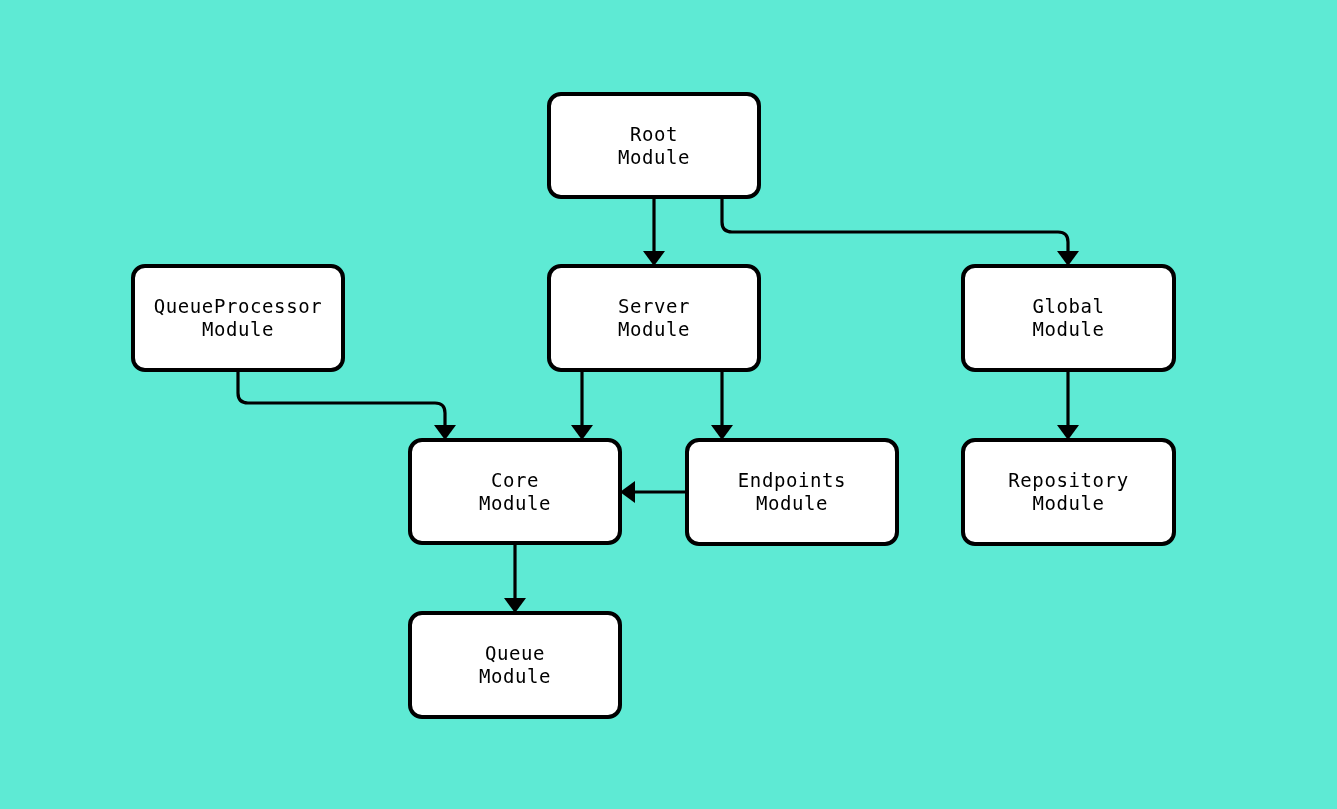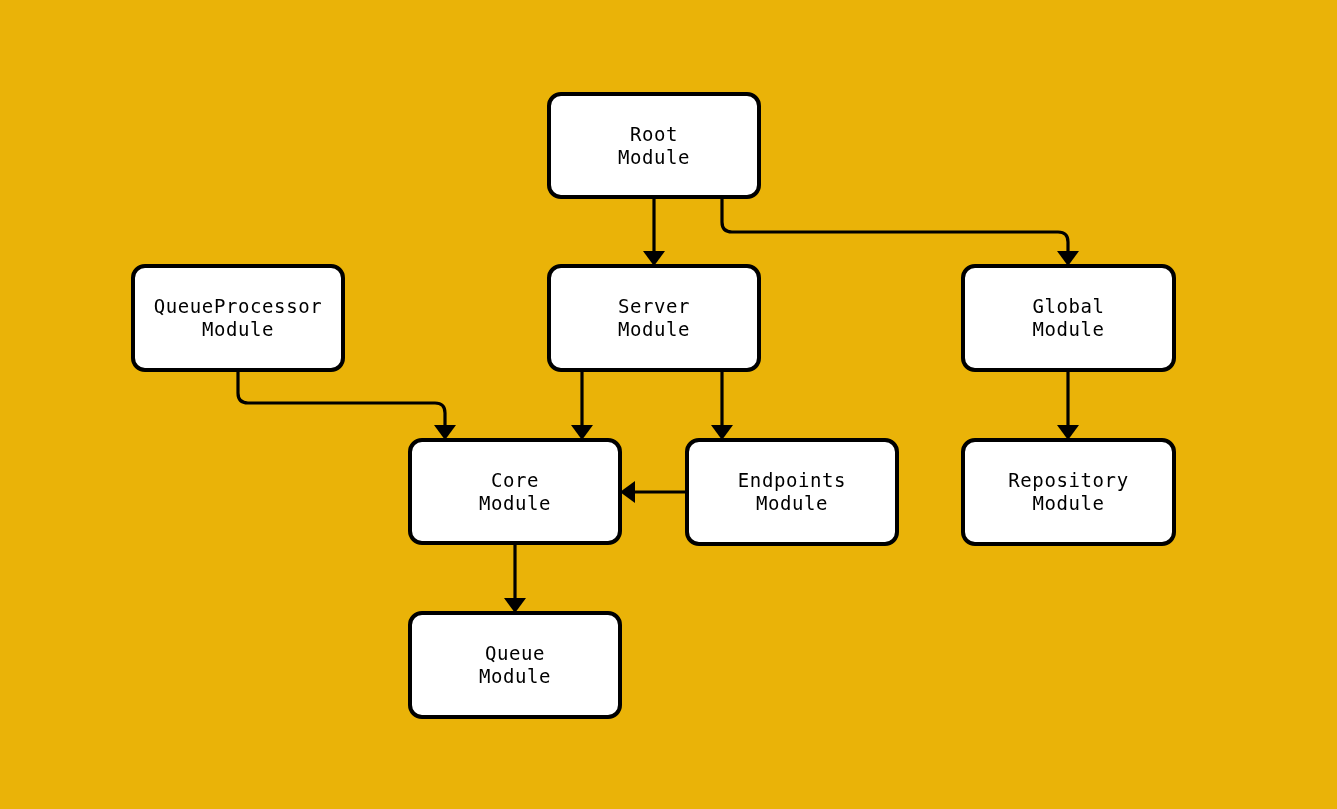--- a/index.html
+++ b/index.html
@@ -11,21 +11,21 @@
   body {
     width: 1337px;
     height: 809px;
     font-family: "DejaVu Sans Mono", monospace;
     overflow: hidden;
   }
   #diagram-canvas {
     position: relative;
     width: 1337px;
     height: 809px;
-    background: #eab308;
+    background: #5eead4;
   }
   svg#graph {
     position: absolute;
     top: 0;
     left: 0;
     width: 1337px;
     height: 809px;
     display: block;
   }
   .node-box {

